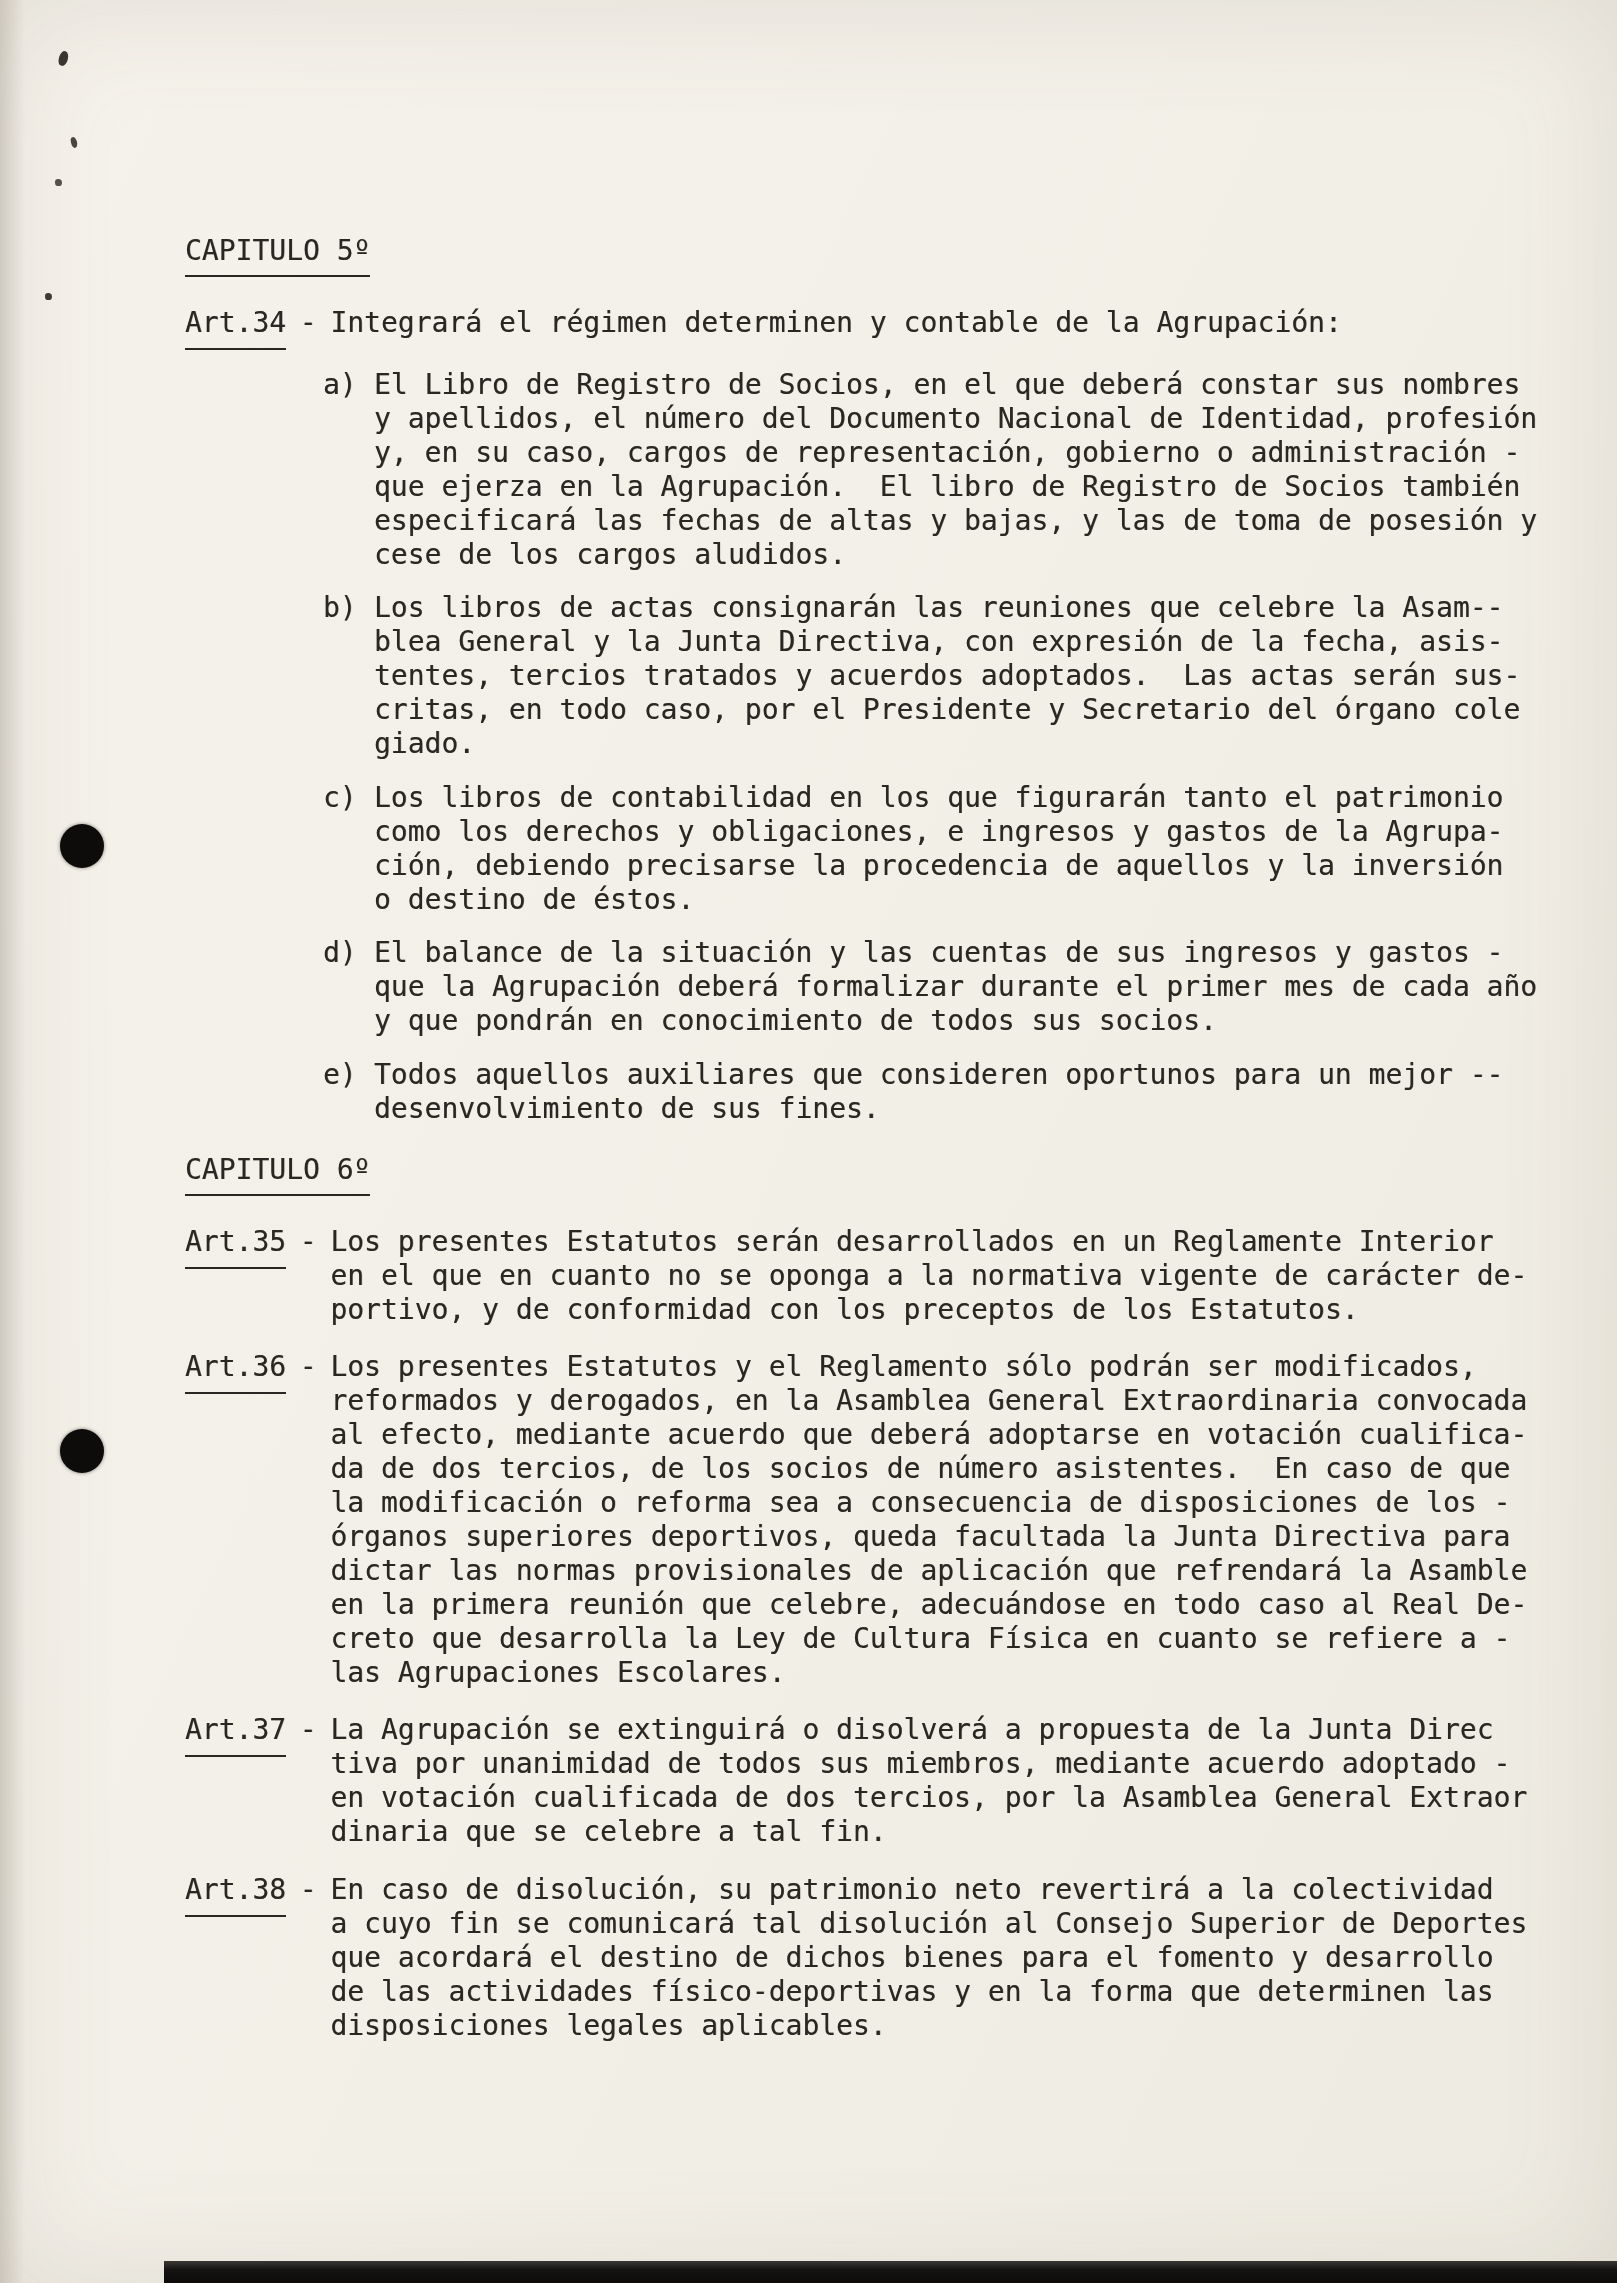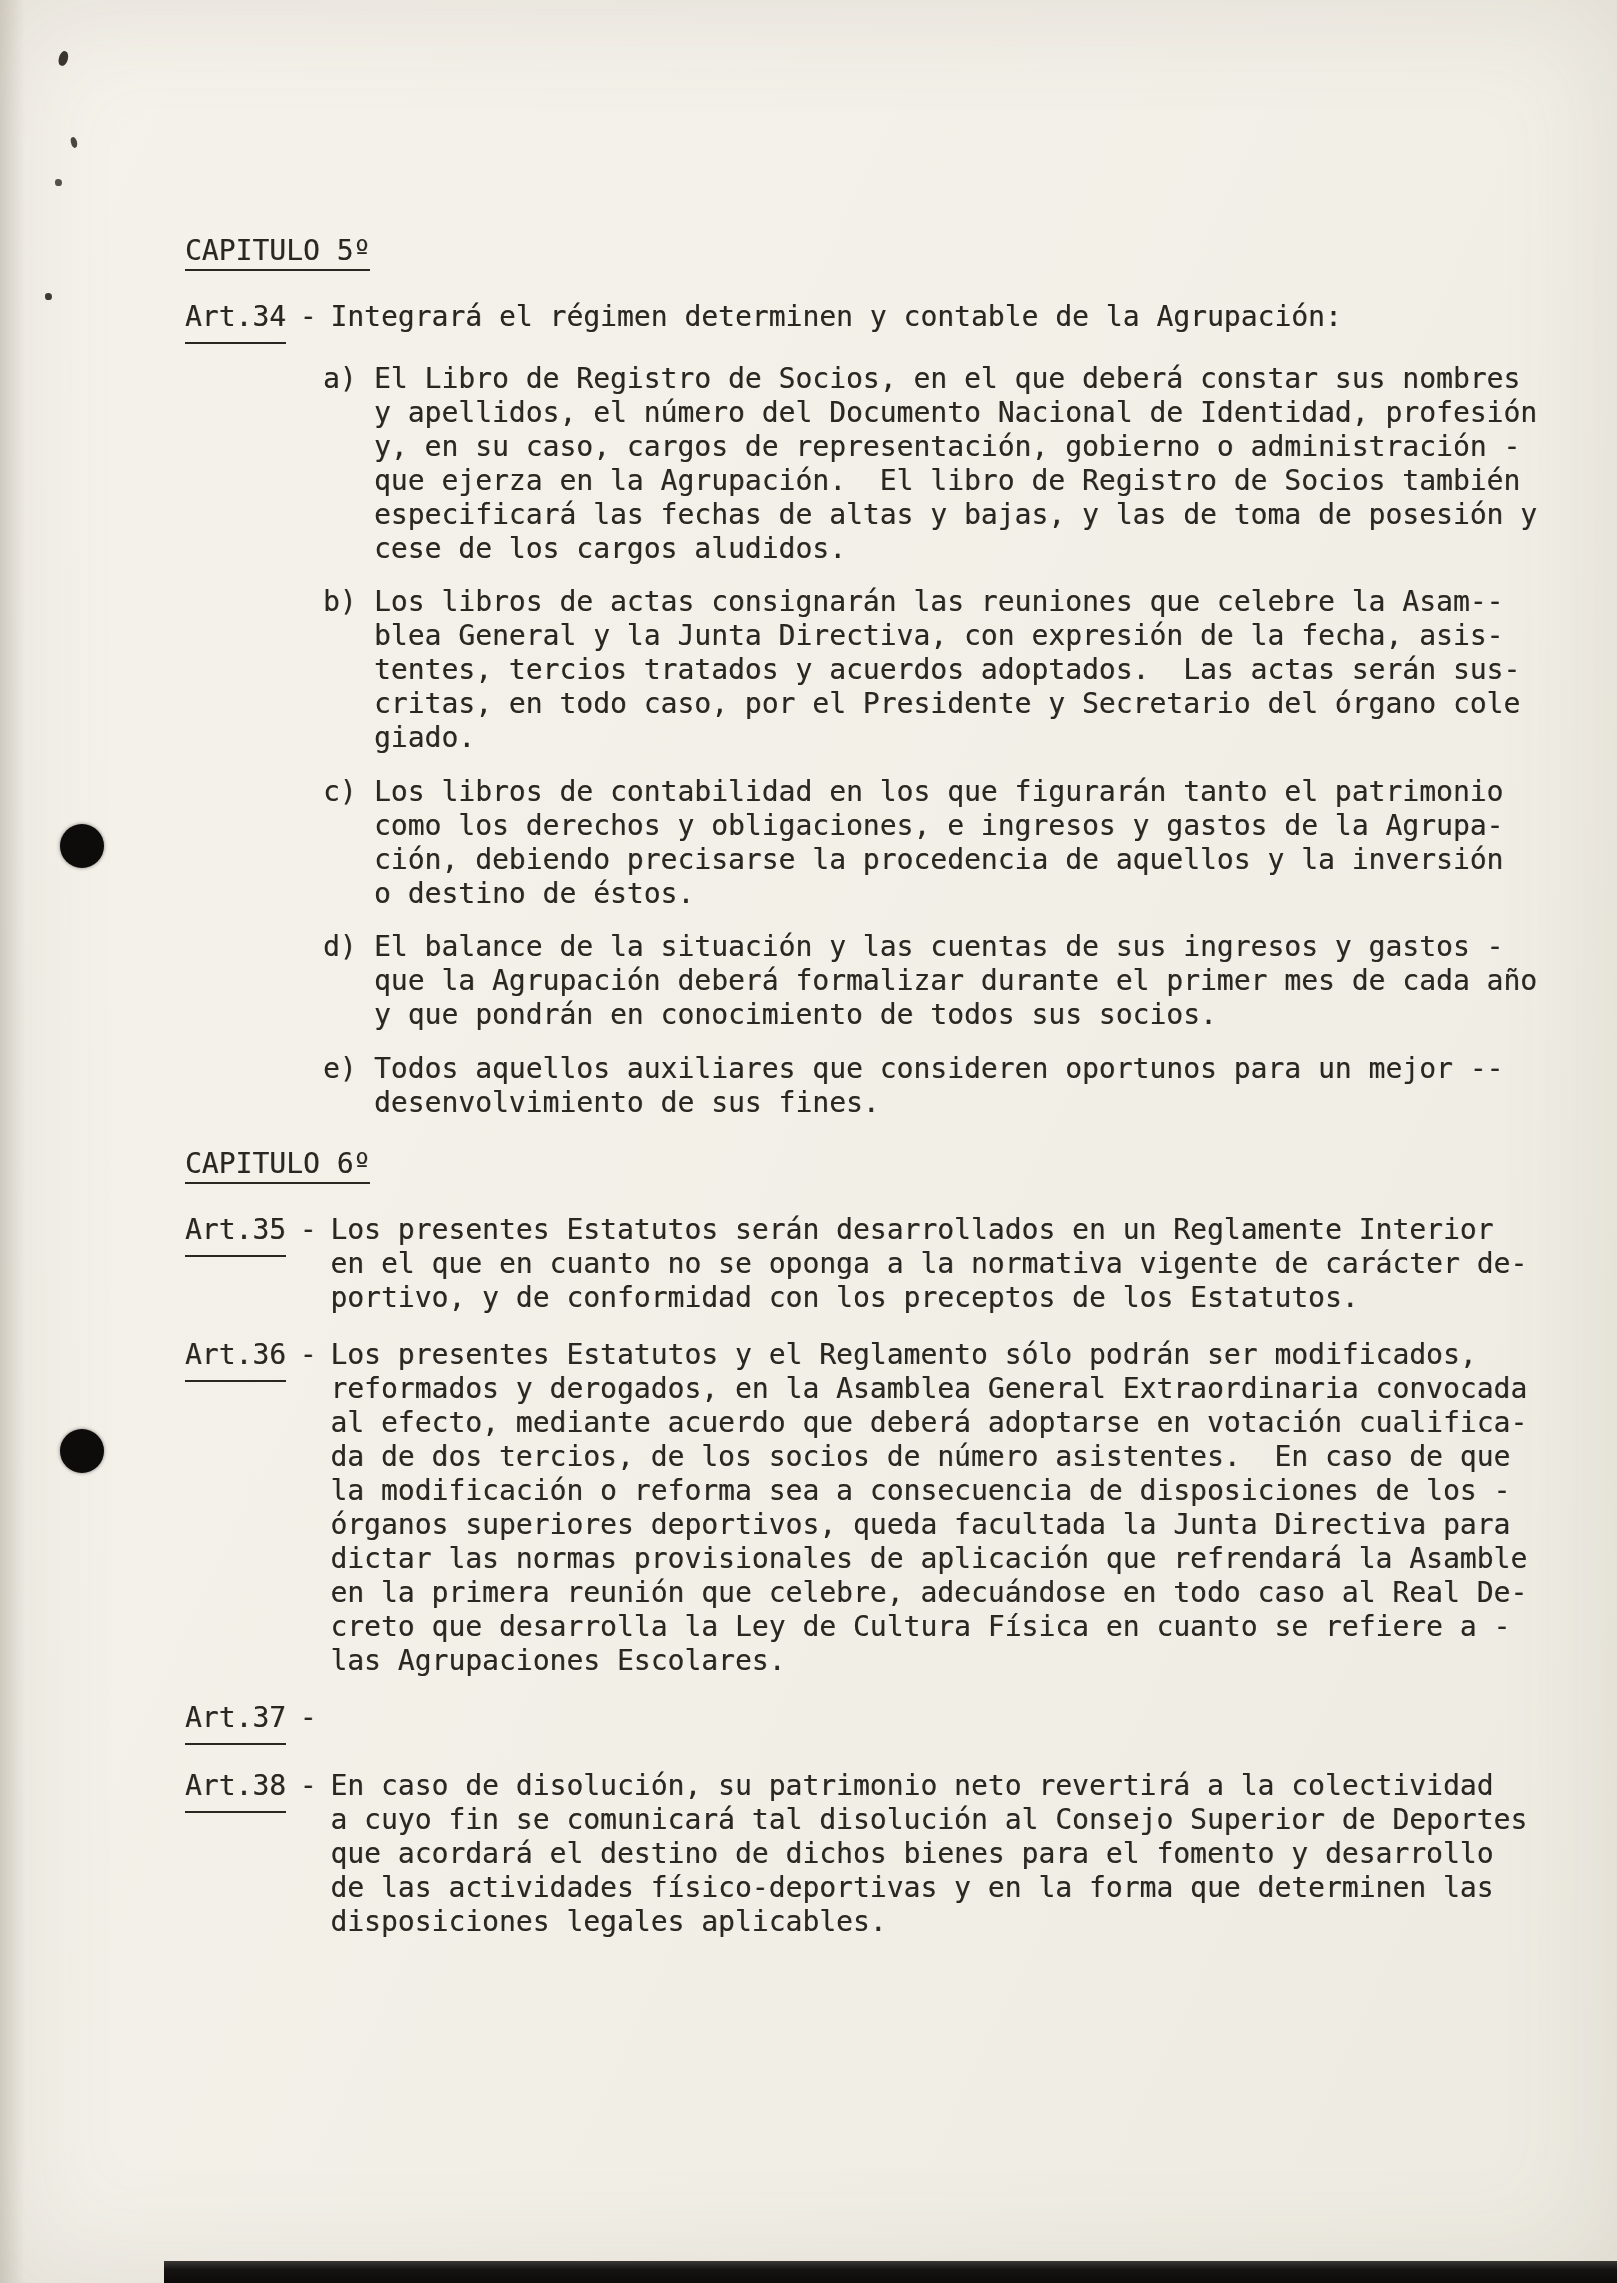--- a/index.html
+++ b/index.html
@@ -29,21 +29,21 @@
     text-shadow: 0.4px 0.4px 0 rgba(42,39,34,0.45);
   }
   .chapter-title, .chapter-subtitle {
     font-size: 28px;
     font-weight: normal;
     margin: 0 0 29px 0;
   }
   .chapter-title span, .chapter-subtitle span {
     display: inline-block;
     border-bottom: 2px solid #2a2722;
-    padding-bottom: 1px;
+    padding-bottom: 7px;
     white-space: pre;
   }
   .article {
     display: flex;
     align-items: flex-start;
     margin: 0 0 23.4px 0;
   }
   .art-label {
     flex: 0 0 auto;
     border-bottom: 2px solid #2a2722;
@@ -200,20 +200,24 @@
 órganos superiores deportivos, queda facultada la Junta Directiva para
 dictar las normas provisionales de aplicación que refrendará la Asamble
 en la primera reunión que celebre, adecuándose en todo caso al Real De-
 creto que desarrolla la Ley de Cultura Física en cuanto se refiere a -
 las Agrupaciones Escolares.</span>
     </div>
 
     <div class="article">
       <span class="art-label">Art.37</span>
       <span class="art-sep">-</span>
+      <span class="art-body">La Agrupación se extinguirá o disolverá a propuesta de la Junta Direc
+tiva por unanimidad de todos sus miembros, mediante acuerdo adoptado -
+en votación cualificada de dos tercios, por la Asamblea General Extraor
+dinaria que se celebre a tal fin.</span>
     </div>
 
     <div class="article">
       <span class="art-label">Art.38</span>
       <span class="art-sep">-</span>
       <span class="art-body">En caso de disolución, su patrimonio neto revertirá a la colectividad
 a cuyo fin se comunicará tal disolución al Consejo Superior de Deportes
 que acordará el destino de dichos bienes para el fomento y desarrollo
 de las actividades físico-deportivas y en la forma que determinen las
 disposiciones legales aplicables.</span>

